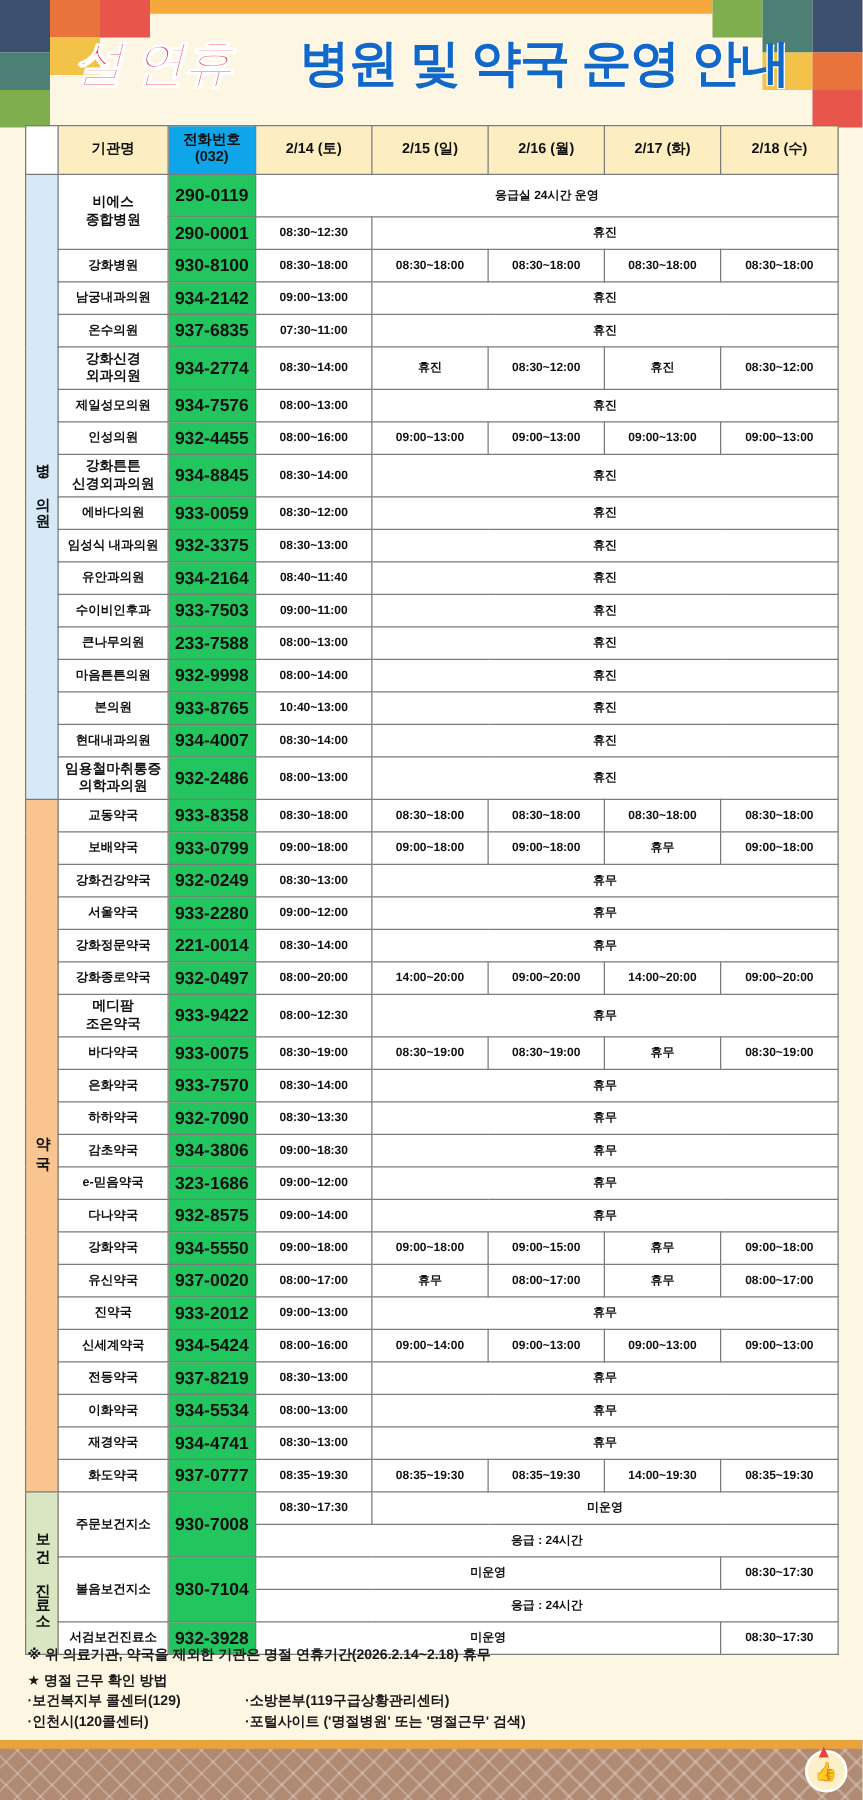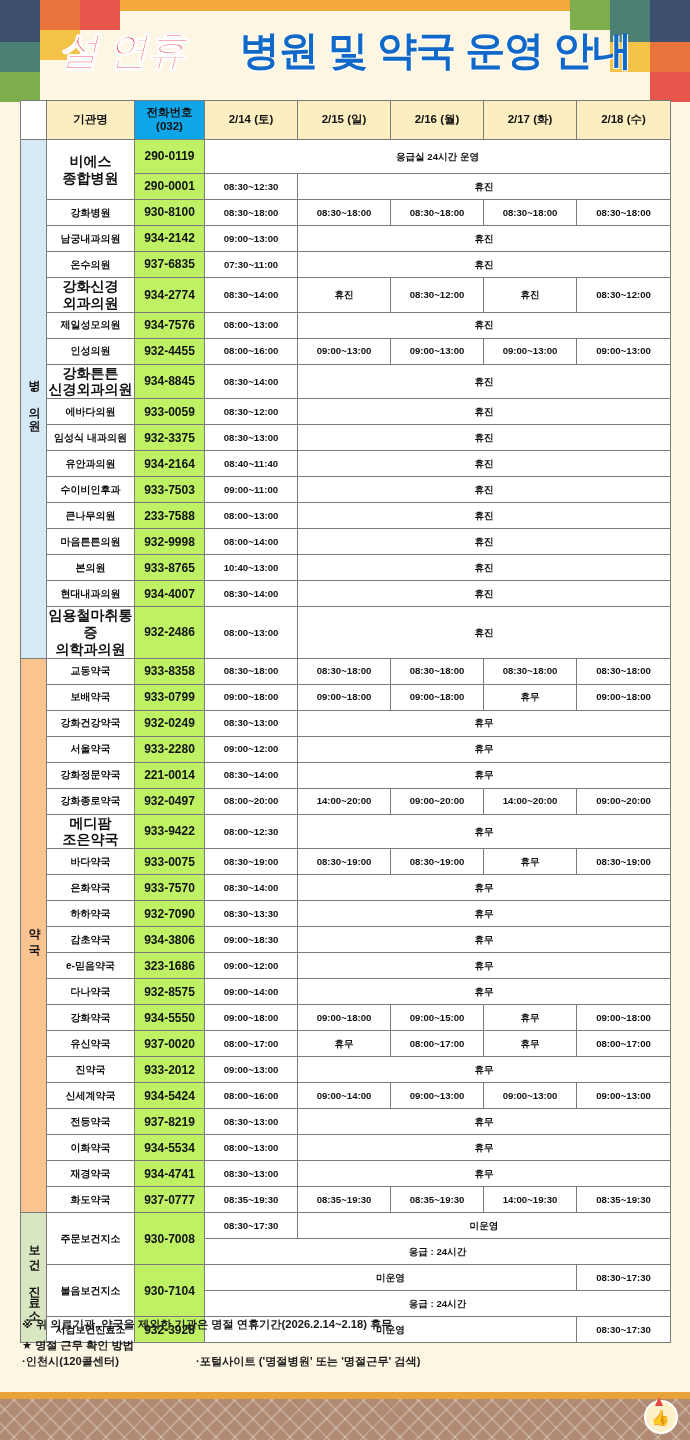--- a/index.html
+++ b/index.html
@@ -73,22 +73,22 @@
   .cat span{
     writing-mode:vertical-rl;
     display:inline-block;
     line-height:1.15;
   }
   .cat-hosp{background:#d6e9f7;}
   .cat-phar{background:#f9c490;}
   .cat-heal{background:#d9e6c2;}
 
   .nm{width:88px;background:#ffffff;font-size:10px;}
-  .nm.small{font-size:14px;line-height:1.2;}
-  .ph{width:70px;background:#bef264;font-size:12px;}
+  .nm.small{font-size:11px;line-height:1.2;}
+  .ph{width:70px;background:#22c55e;font-size:14px;}
   .dy{background:#ffffff;font-size:9.6px;}
 
   .r{height:26px;}
   .r2{height:34px;}
 
   
   .notes{
     position:absolute;left:22px;top:1316px;right:14px;
     font-size:11.2px;font-weight:bold;color:#1a1a1a;line-height:1.45;
   }
@@ -481,20 +481,24 @@
         <td class="dy" colspan="4">미운영</td>
         <td class="dy">08:30~17:30</td>
       </tr>
     </tbody>
 </table>
 
 <div class="notes">
   <div class="n1">※ 위 의료기관, 약국을 제외한 기관은 명절 연휴기간(2026.2.14~2.18) 휴무</div>
   <div>★ 명절 근무 확인 방법</div>
   <div class="cols">
+    <div class="c1">·보건복지부 콜센터(129)</div>
+    <div>·소방본부(119구급상황관리센터)</div>
+  </div>
+  <div class="cols">
     <div class="c1">·인천시(120콜센터)</div>
     <div>·포털사이트 ('명절병원' 또는 '명절근무' 검색)</div>
   </div>
 </div>
 
 <div class="band">
   <div class="band-top"></div>
   <div class="logo">
     <div class="flame"></div>
     <div class="thumb">👍</div>

